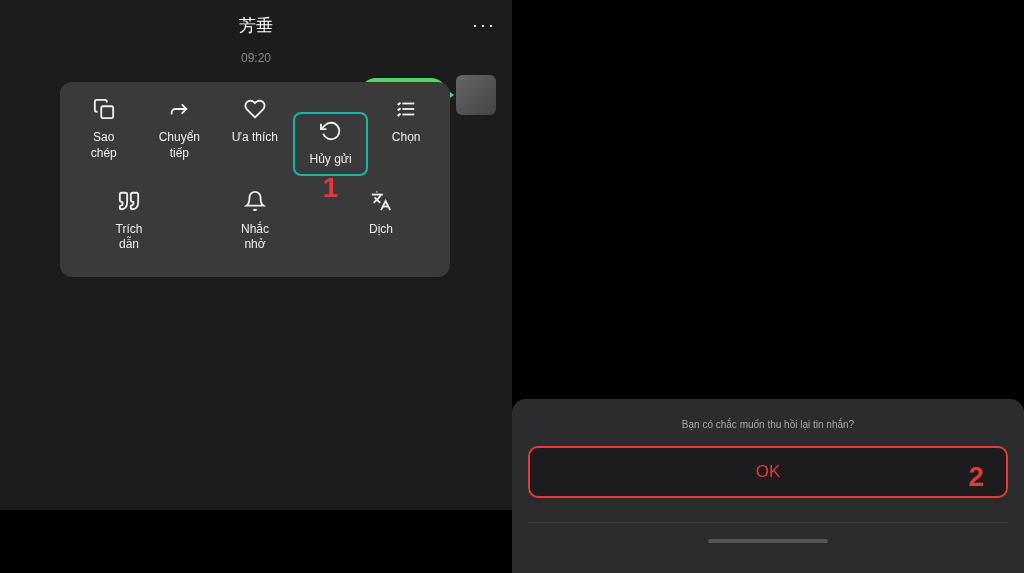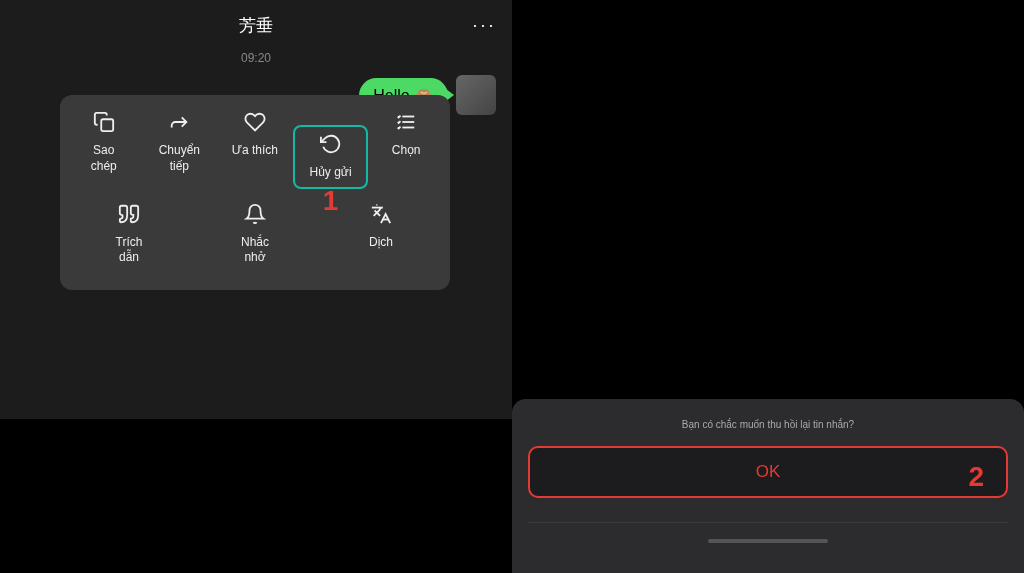--- a/index.html
+++ b/index.html
@@ -9,21 +9,21 @@
       height: 573px;
       background: #000;
       display: flex;
       font-family: -apple-system, 'PingFang SC', 'Helvetica Neue', sans-serif;
       overflow: hidden;
     }
 
     
     .left-panel {
       width: 512px;
-      height: 419px;
+      height: 510px;
       background: #1c1c1c;
       position: relative;
       display: flex;
       flex-direction: column;
     }
 
     .chat-header {
       display: flex;
       align-items: center;
       justify-content: center;
@@ -104,21 +104,21 @@
 
     .avatar-placeholder {
       width: 100%;
       height: 100%;
       background: linear-gradient(135deg, #666, #444);
     }
 
     
     .context-menu {
       position: absolute;
-      top: 95px;
+      top: 82px;
       left: 60px;
       background: #3a3a3a;
       border-radius: 12px;
       padding: 10px 6px;
       width: 390px;
       z-index: 10;
     }
 
     .menu-row {
       display: flex;

